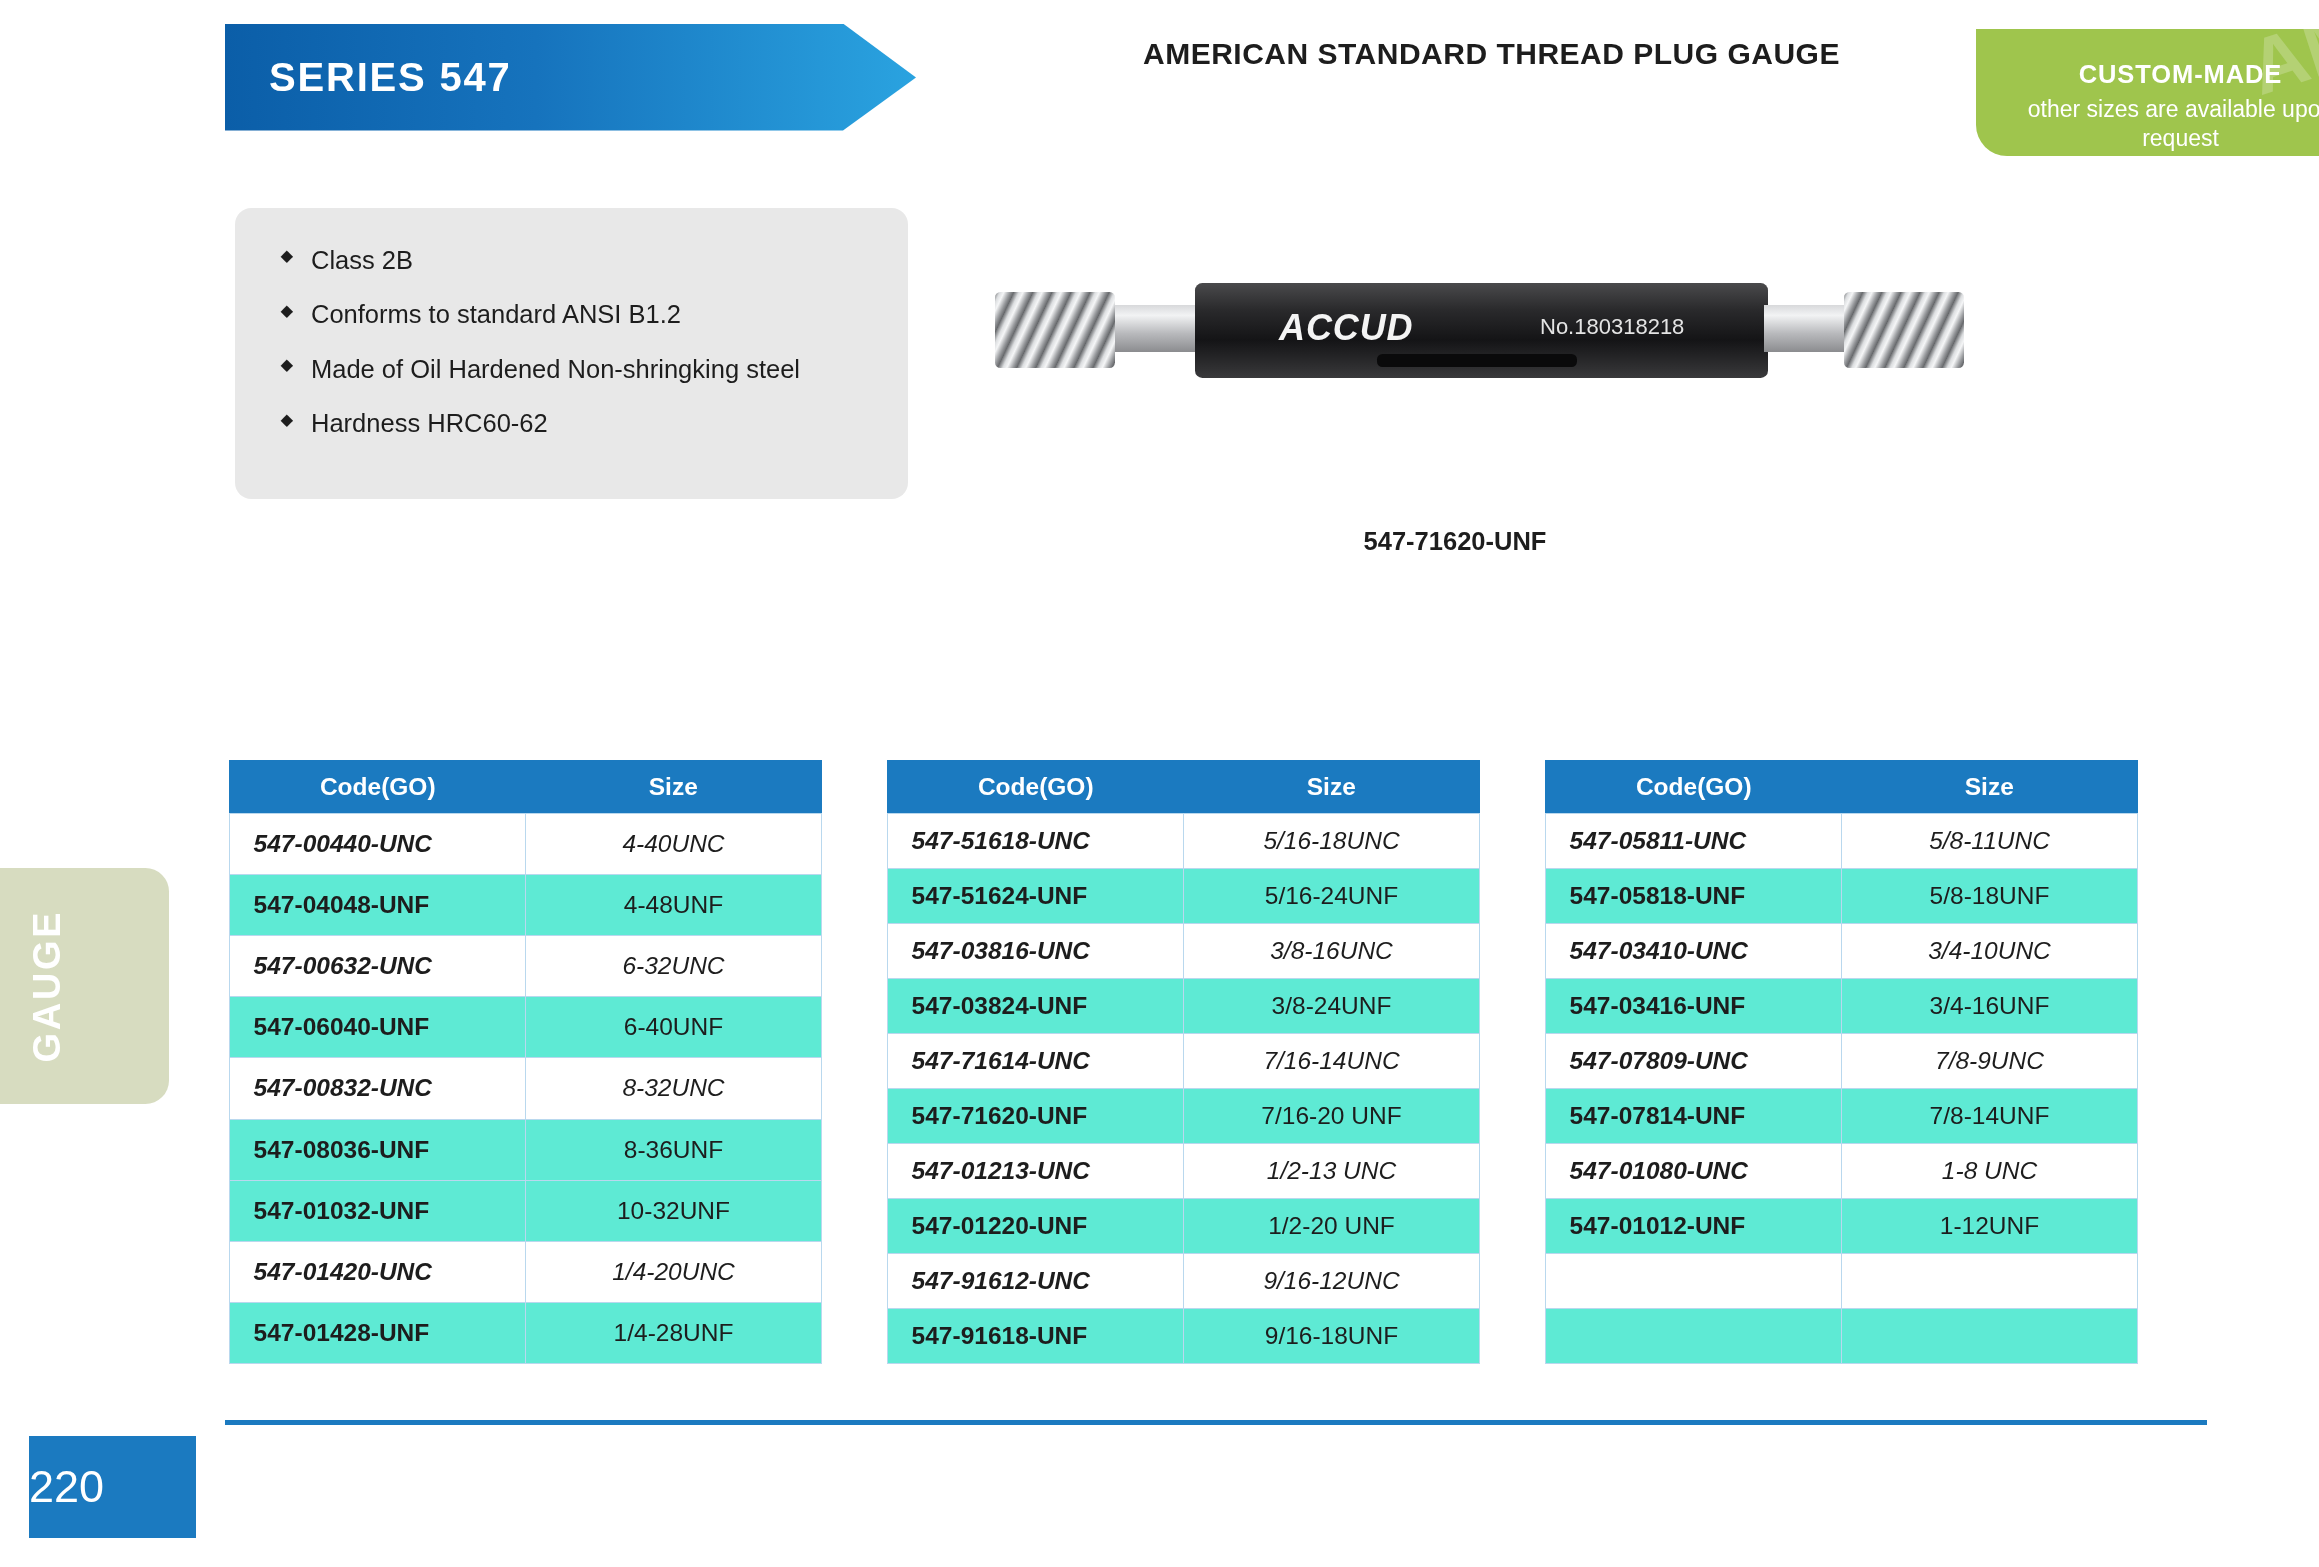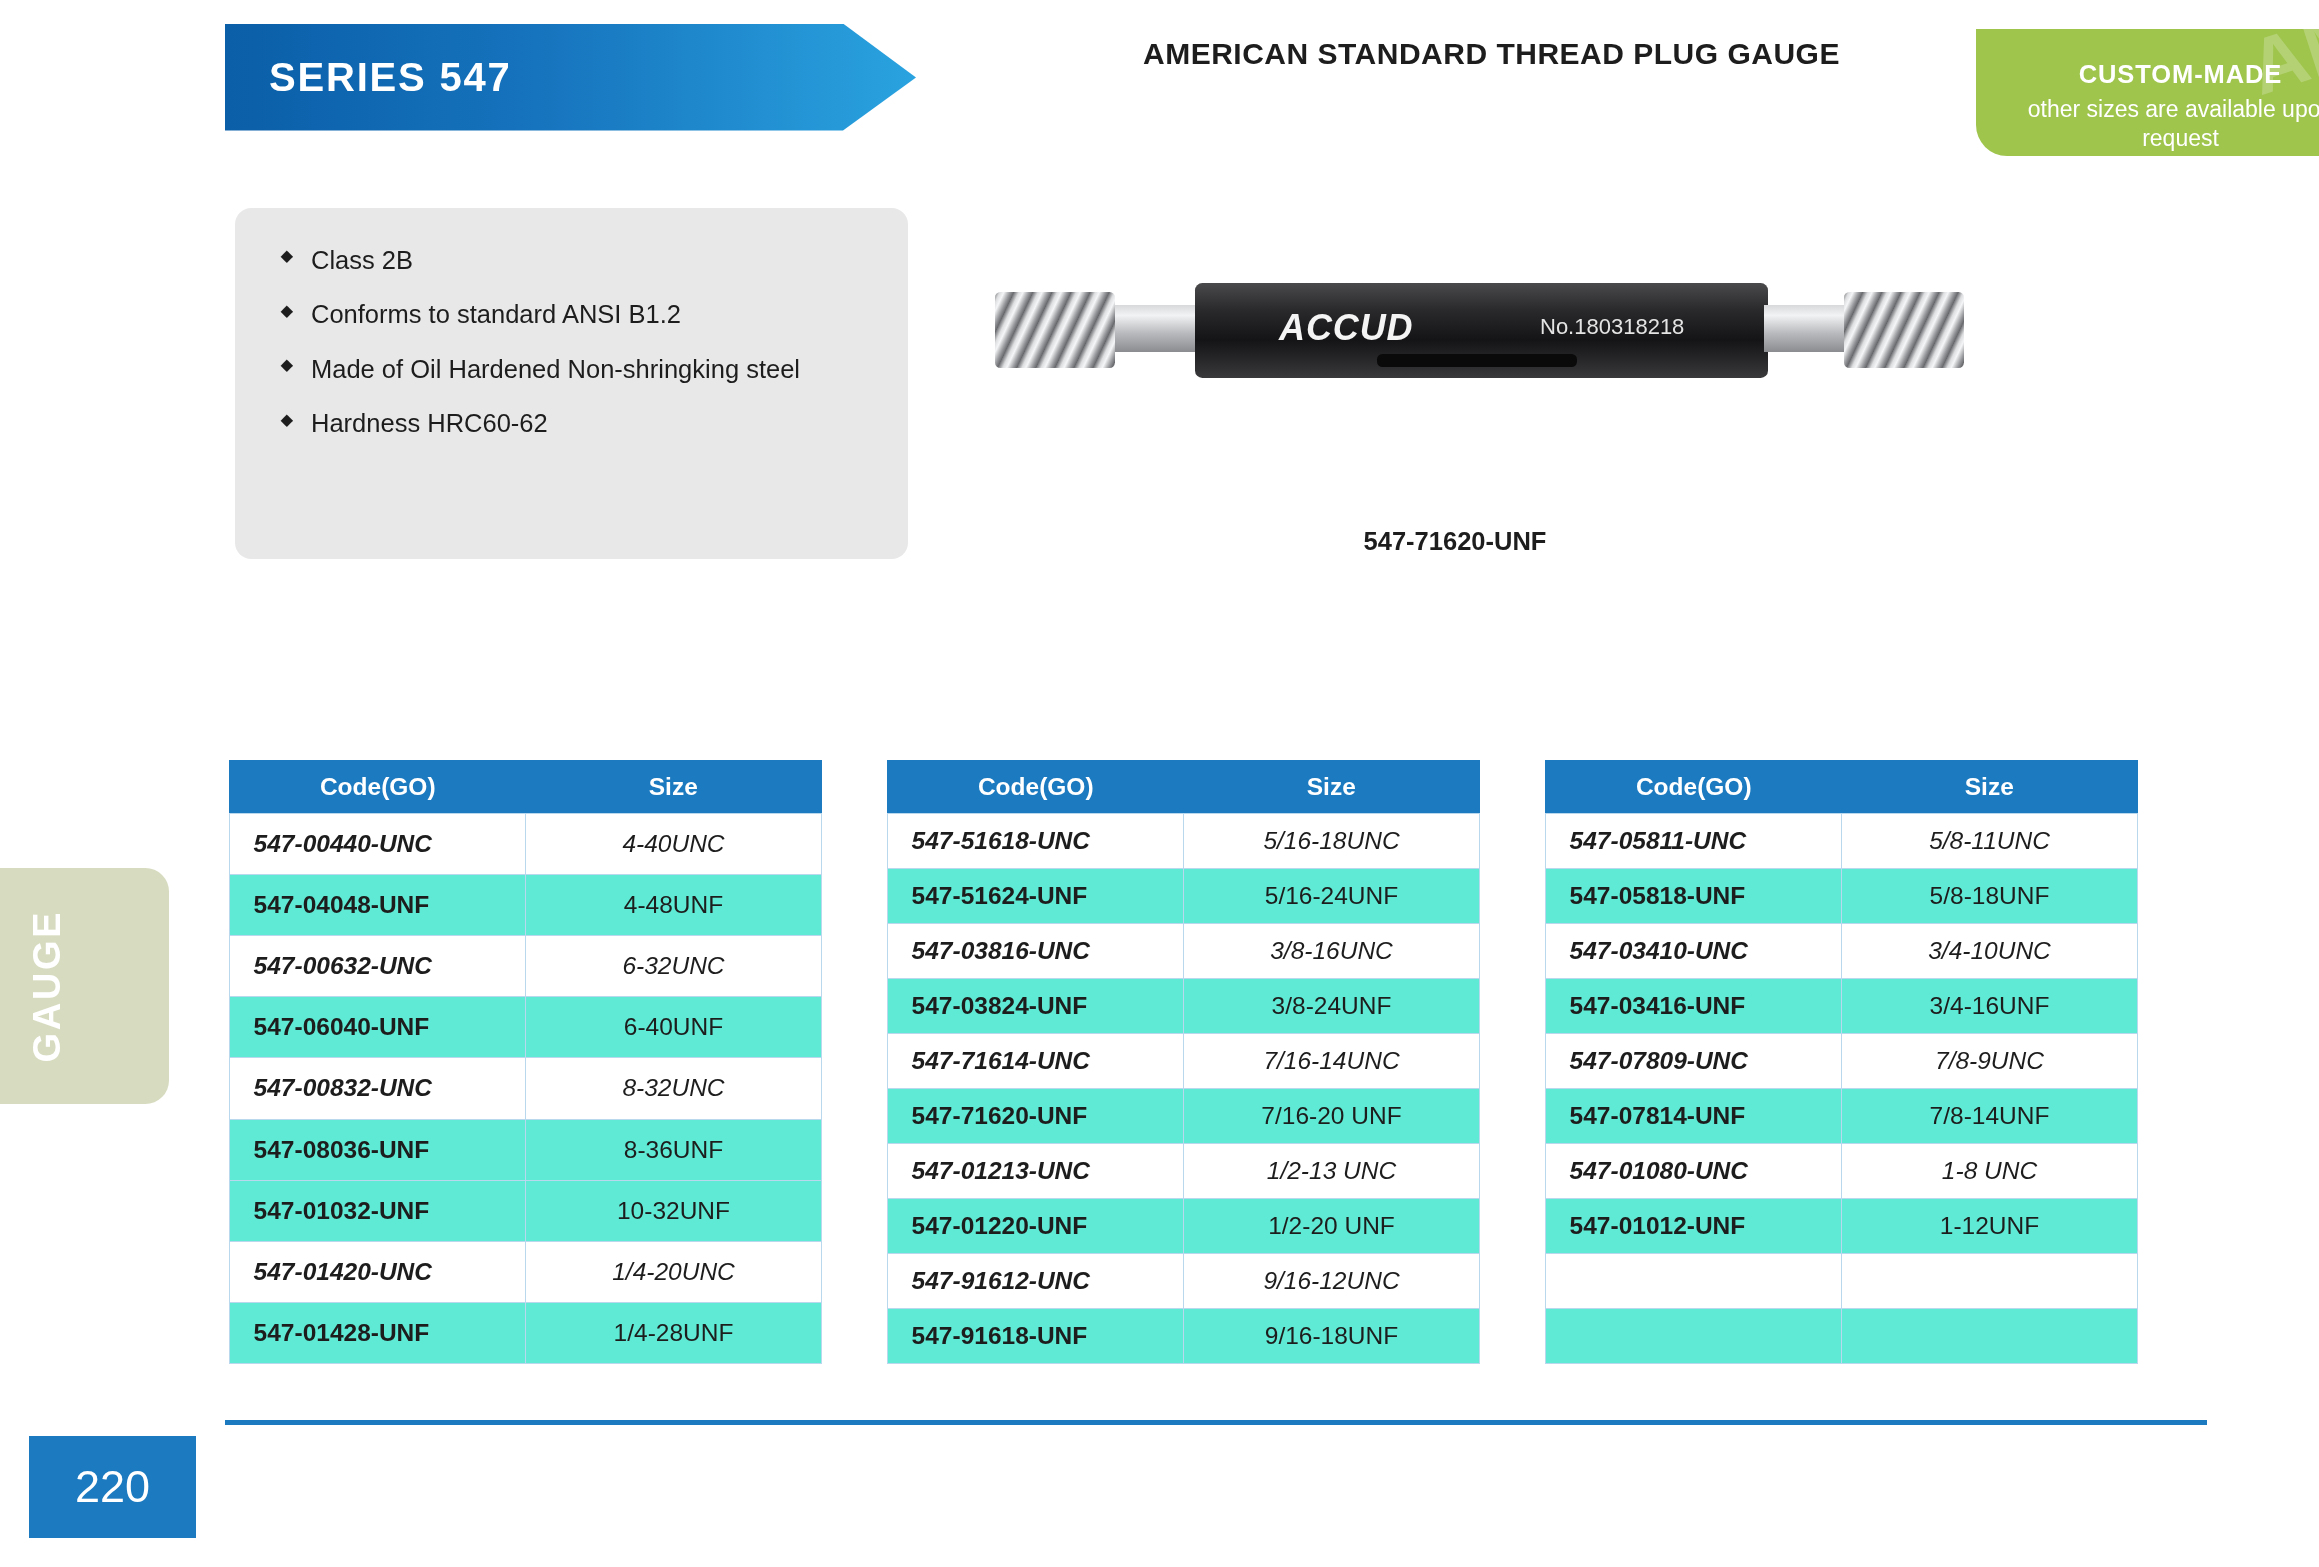--- a/index.html
+++ b/index.html
@@ -89,21 +89,21 @@
     transform: rotate(-18deg);
     pointer-events: none;
   }
 
   
   .features {
     position: absolute;
     top: 193px;
     left: 235px;
     width: 673px;
-    height: 351px;
+    height: 291px;
     background: #e8e8e8;
     border-radius: 16.4px;
     padding: 38px 0 0 40px;
   }
   .features li {
     list-style: none;
     font-size: 25.5px;
     color: #1d1d1d;
     margin-bottom: 25.5px;
     position: relative;
@@ -266,21 +266,20 @@
   }
   .page-box {
     position: absolute;
     left: 29px;
     top: 1436px;
     width: 167px;
     height: 102px;
     background: #1b7ac0;
     display: flex;
     align-items: center;
-    justify-content: center;
   }
   .page-box span {
     color: #ffffff;
     font-size: 45px;
   }
 </style>
 </head>
 <body>
 
 <div class="header">

